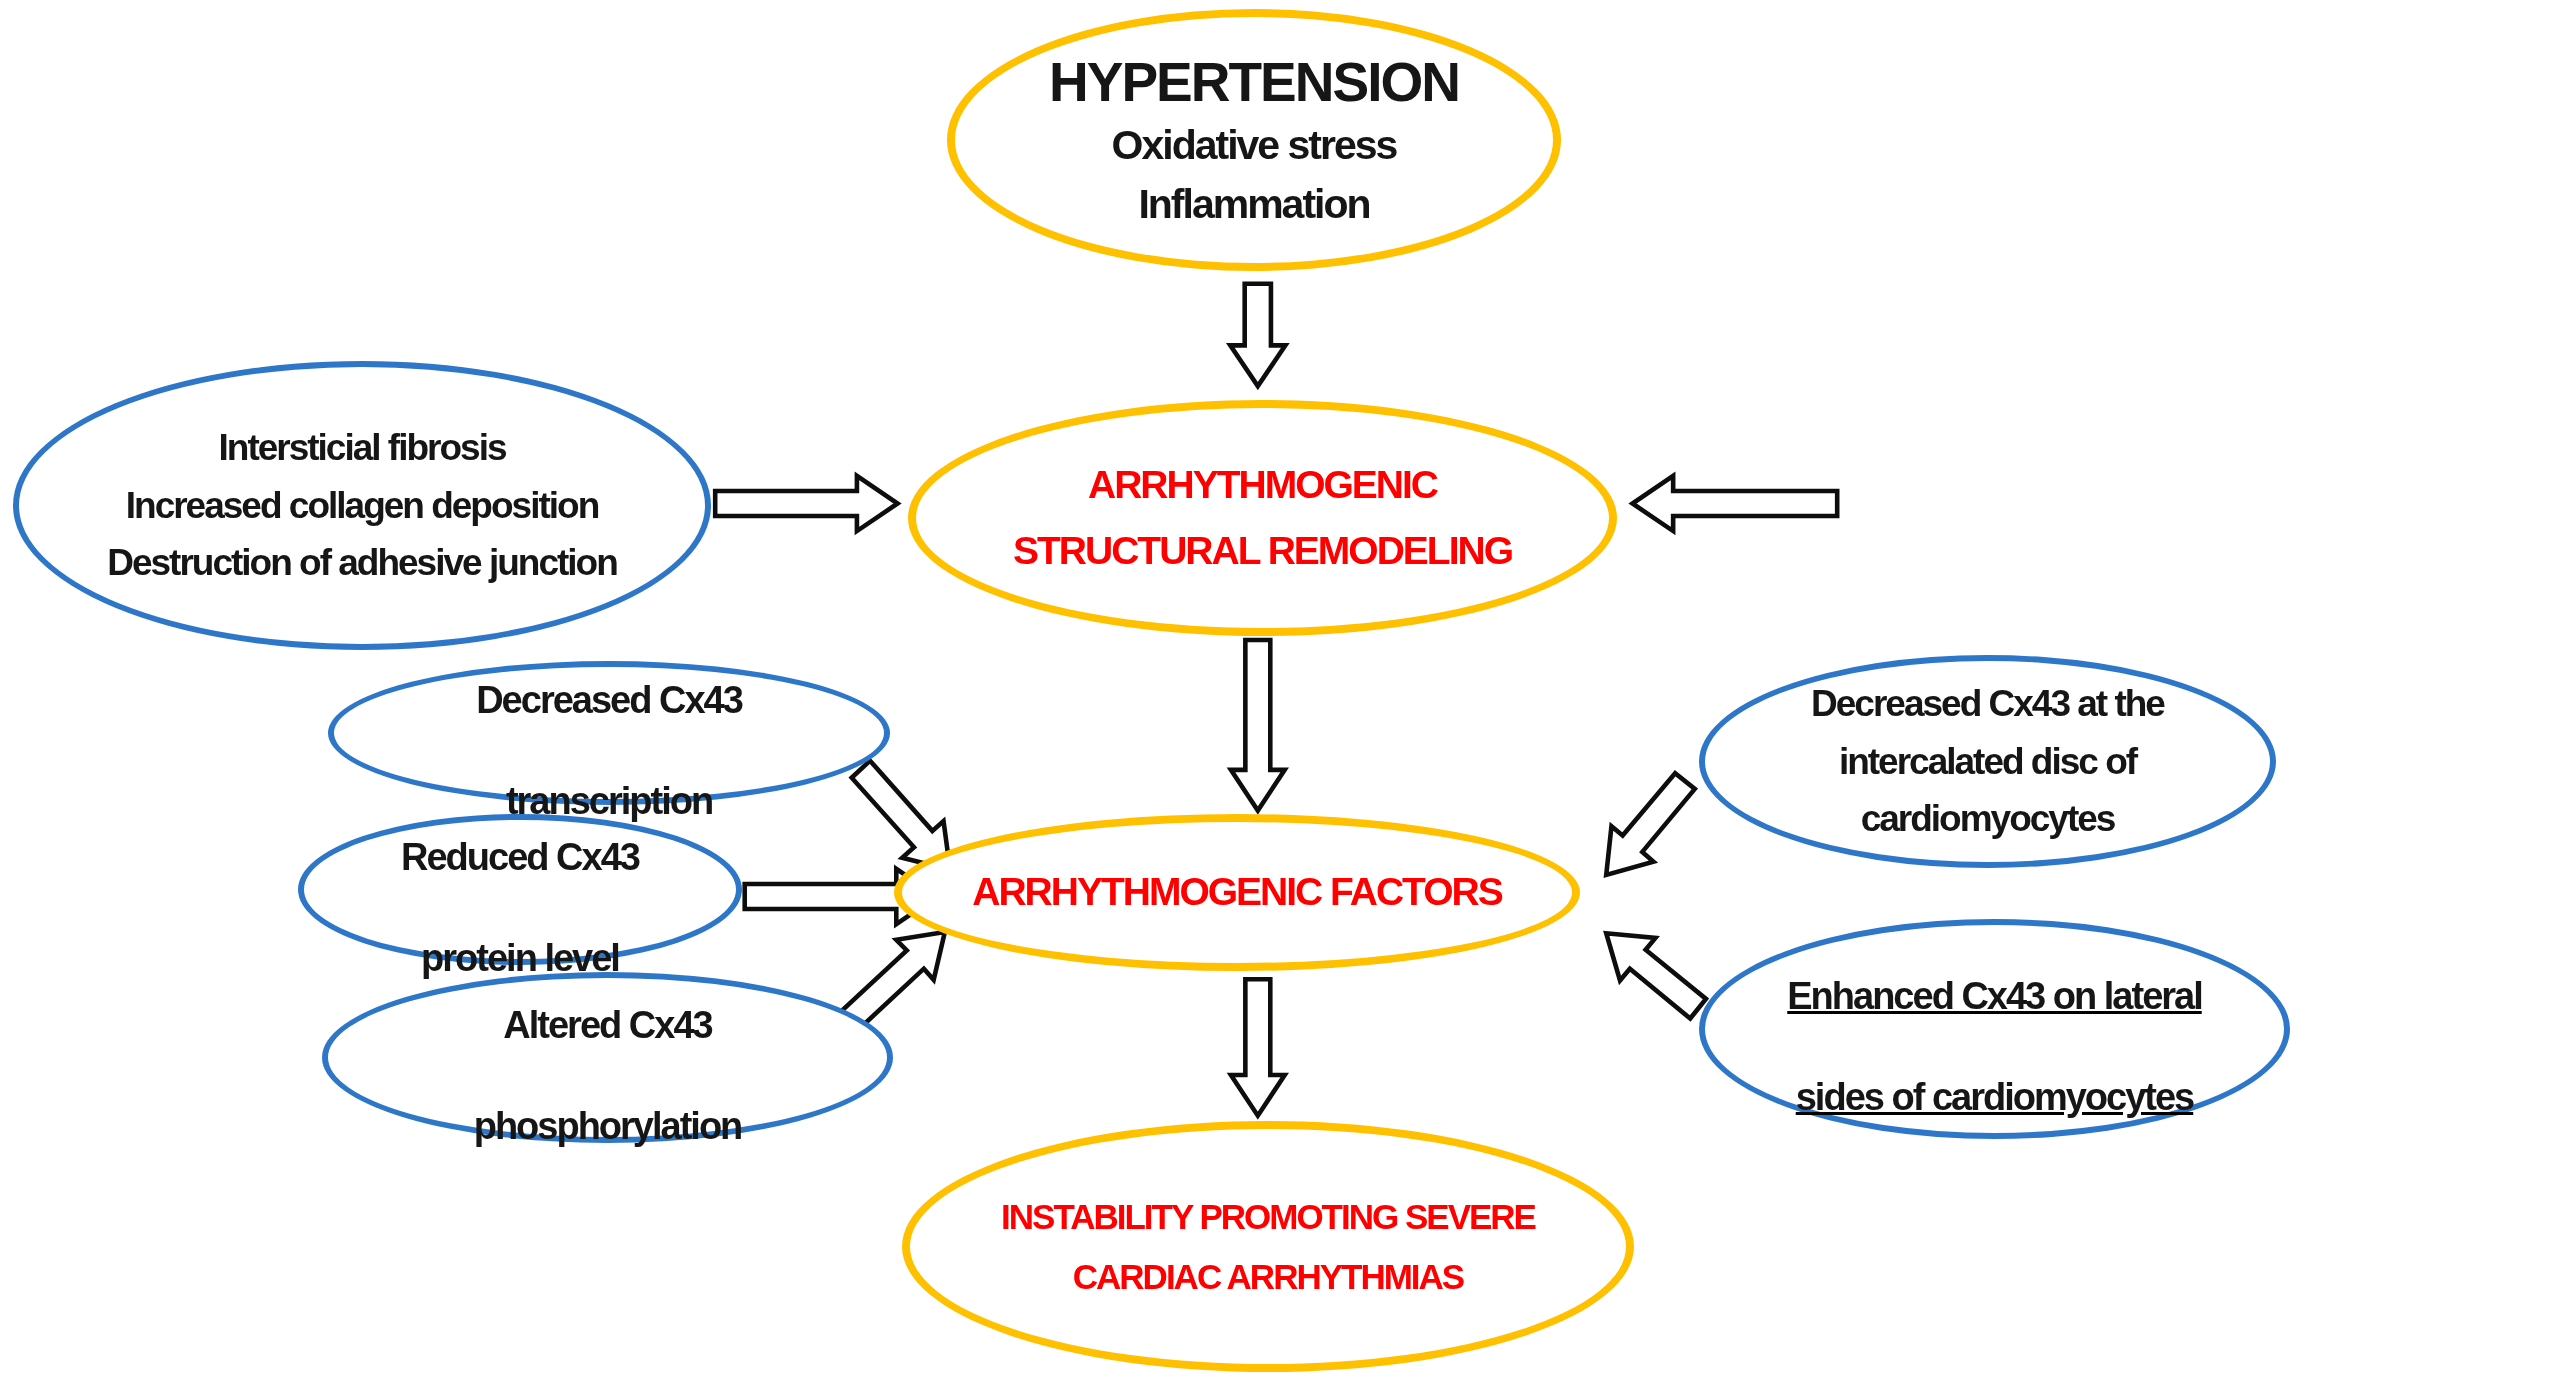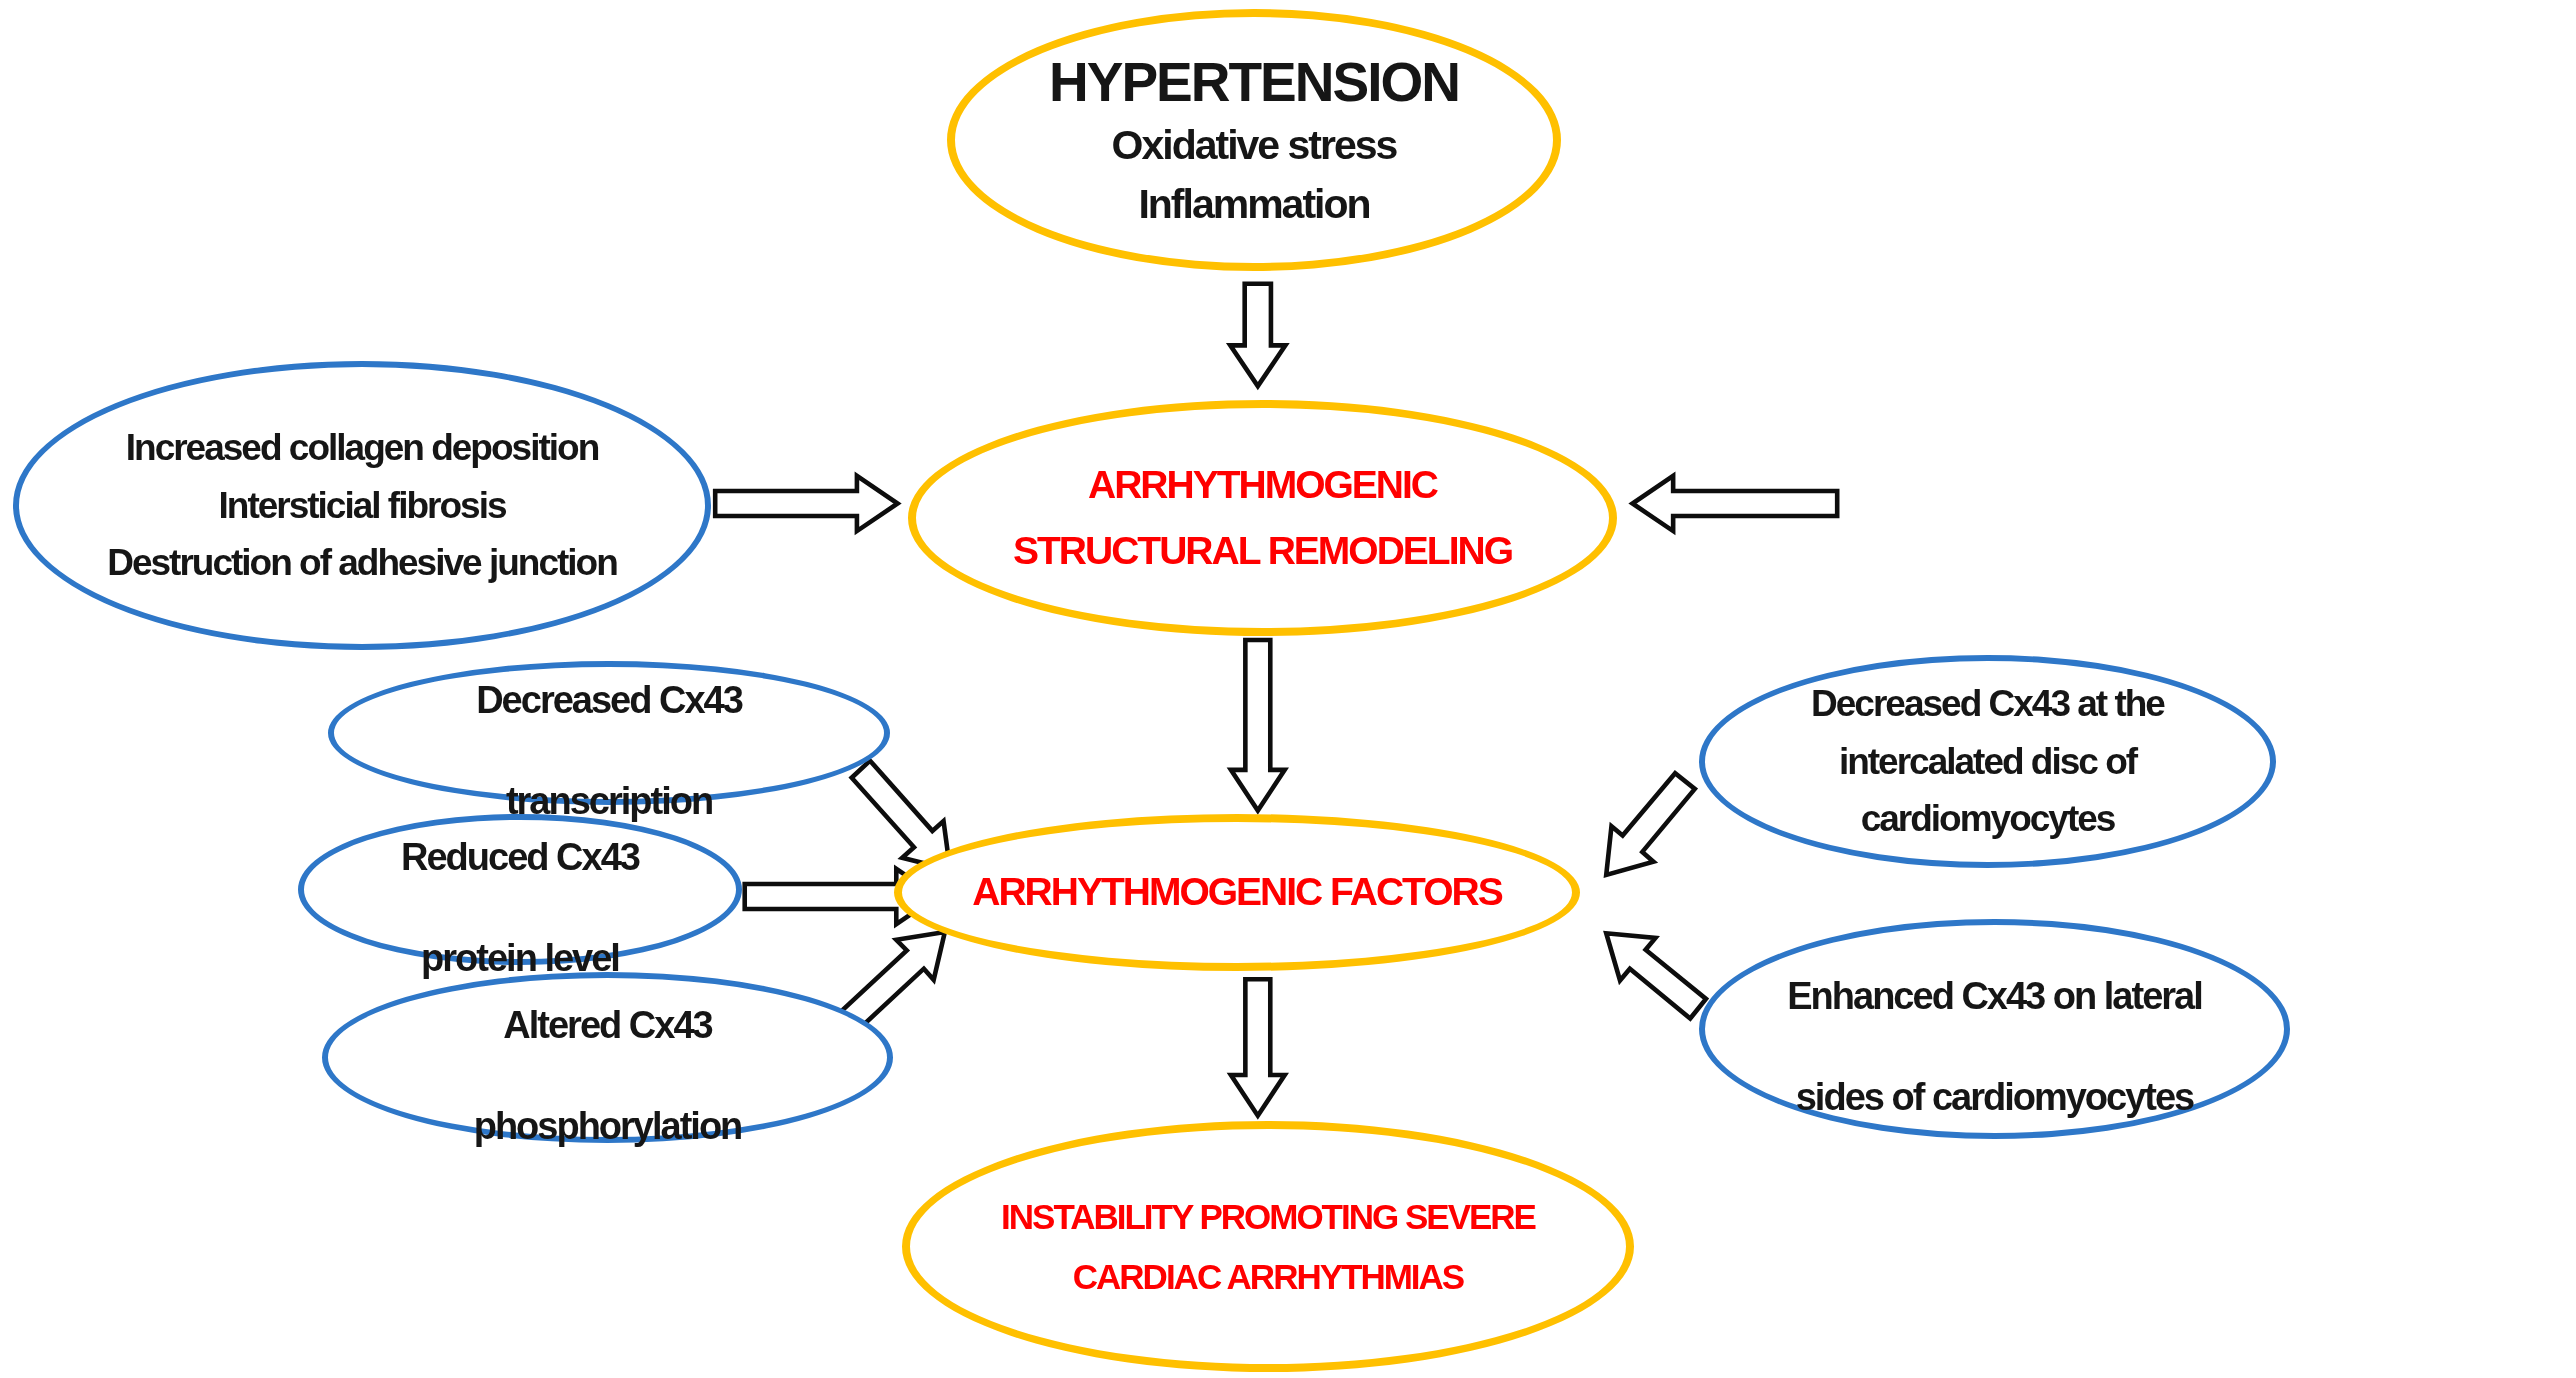--- a/index.html
+++ b/index.html
@@ -51,22 +51,22 @@
     <div class="t fs62">Oxidative stress</div>
     <div class="t fs62">Inflammation</div>
   </div>
 
   <div class="node gold" style="left:908px;top:400px;width:709px;height:236px;">
     <div class="t fs60 red">ARRHYTHMOGENIC</div>
     <div class="t fs60 red">STRUCTURAL REMODELING</div>
   </div>
 
   <div class="node blue" style="left:13px;top:361px;width:698px;height:289px;">
+    <div class="t fs56">Intersticial fibrosis</div>
     <div class="t fs56">Increased collagen deposition</div>
-    <div class="t fs56">Intersticial fibrosis</div>
     <div class="t fs56">Destruction of adhesive junction</div>
   </div>
 
 
   <div class="node blue" style="left:328px;top:661px;width:562px;height:144px;">
     <div class="t fs58">Decreased Cx43</div>
     <div class="t fs58">transcription</div>
   </div>
 
   <div class="node blue" style="left:298px;top:814px;width:444px;height:151px;">
@@ -82,21 +82,21 @@
   <div class="node gold" style="left:894px;top:814px;width:686px;height:157px;">
     <div class="t fs60 red">ARRHYTHMOGENIC FACTORS</div>
   </div>
 
   <div class="node blue" style="left:1699px;top:655px;width:577px;height:213px;">
     <div class="t fs56">Decreased Cx43 at the</div>
     <div class="t fs56">intercalated disc of</div>
     <div class="t fs56">cardiomyocytes</div>
   </div>
 
-  <div class="node blue" style="left:1699px;top:919px;width:591px;height:220px;">
+  <div class="node blue" style="left:1699px;top:919px;width:591px;height:220px;text-decoration:underline;">
     <div class="t fs58">Enhanced Cx43 on lateral</div>
     <div class="t fs58">sides of cardiomyocytes</div>
   </div>
 
   <div class="node gold" style="left:902px;top:1121px;width:732px;height:251px;">
     <div class="t fs54 red">INSTABILITY PROMOTING SEVERE</div>
     <div class="t fs54 red">CARDIAC ARRHYTHMIAS</div>
   </div>
 
 </div>

